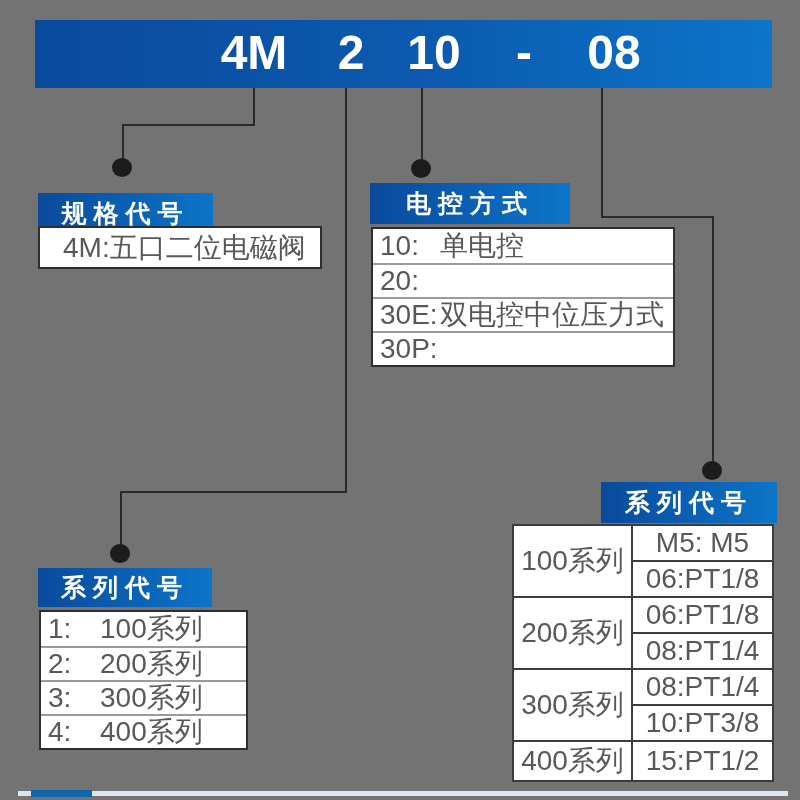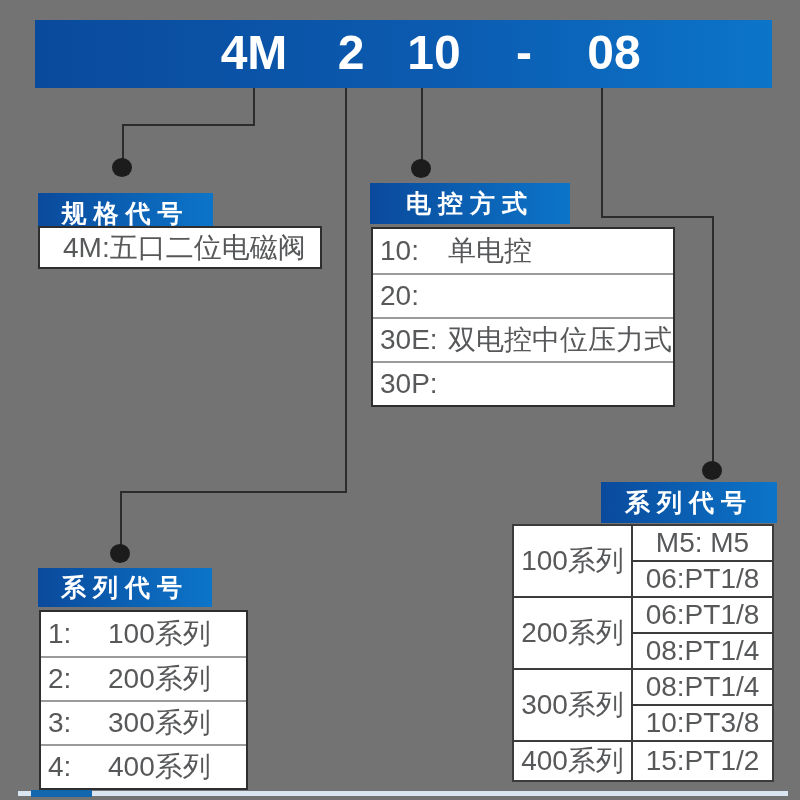--- a/index.html
+++ b/index.html
@@ -47,22 +47,22 @@
     padding-left:23px; white-space:pre;
   }
 
   
   .rowbox {
     position:absolute; box-sizing:border-box; border:2px solid #2e2e2e; background:#ffffff;
   }
   .rowbox-ctl    { left:371px; top:227px; width:304px; }
   .rowbox-series { left:39px;  top:610px; width:209px; }
   .rrow {
-    height:44px; box-sizing:border-box; display:flex; align-items:center;
-    font-size:28px; color:#57585a; border-top:2px solid #9b9b9b; white-space:pre;gap:8px;
+    height:34px; box-sizing:border-box; display:flex; align-items:center;
+    font-size:28px; color:#57585a; border-top:2px solid #9b9b9b; white-space:pre;
   }
   .rrow:first-child { border-top:none; }
   .rcode { padding-left:7px; min-width:60px; }
   .rowbox-series .rcode { min-width:52px; }
 
   
   .port-table {
     position:absolute; left:512px; top:524px; border-collapse:collapse; background:#ffffff;
   }
   .port-table td {

